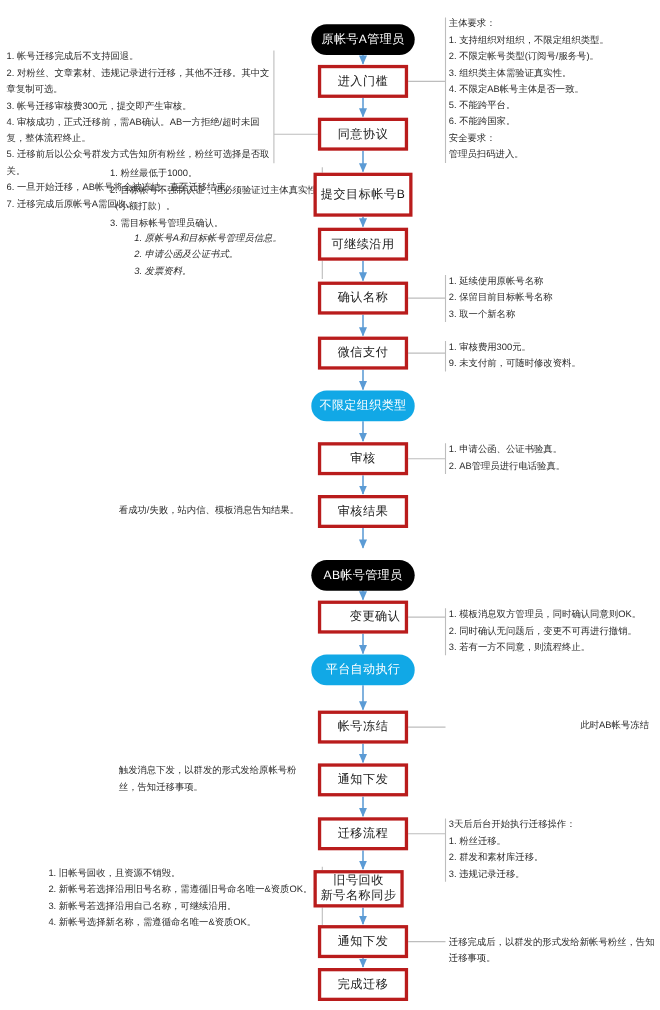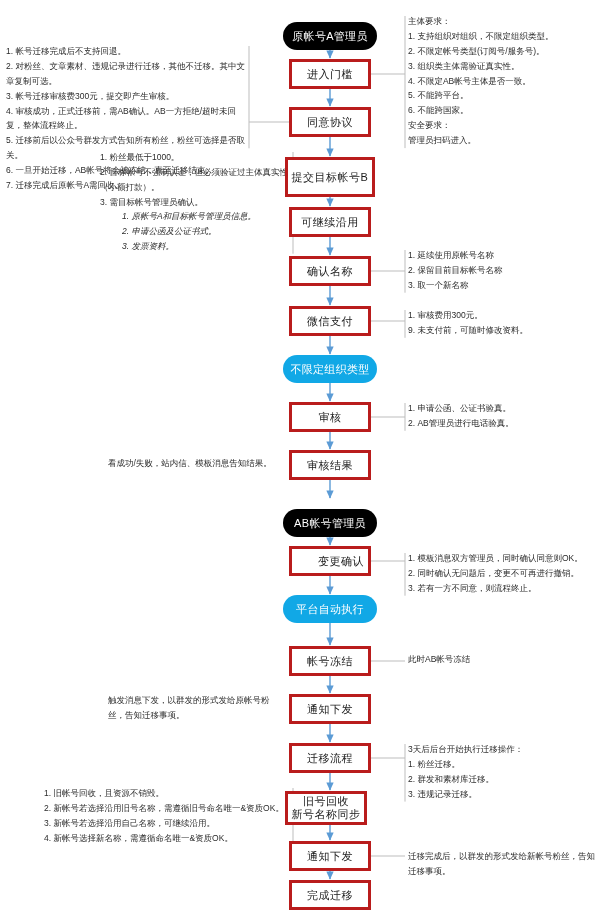--- a/index.html
+++ b/index.html
@@ -212,21 +212,21 @@
 2. 保留目前目标帐号名称
 3. 取一个新名称</div>
       <div class="anno right" style="left: 408px; top: 308px; width: 182px;">1. 审核费用300元。
 9. 未支付前，可随时修改资料。</div>
       <div class="anno right" style="left: 408px; top: 401px; width: 182px;">1. 申请公函、公证书验真。
 2. AB管理员进行电话验真。</div>
       <div class="anno left" style="left: 108px; top: 456px; width: 182px;">看成功/失败，站内信、模板消息告知结果。</div>
       <div class="anno right" style="left: 408px; top: 551px; width: 190px;">1. 模板消息双方管理员，同时确认同意则OK。
 2. 同时确认无问题后，变更不可再进行撤销。
 3. 若有一方不同意，则流程终止。</div>
-      <div class="anno right" style="left: 408px; top: 652px; width: 182px;">此时AB帐号冻结</div>
+      <div class="anno right" style="left: 408px; top: 652px; width: 182px; text-align: right;">此时AB帐号冻结</div>
       <div class="anno left" style="left: 108px; top: 693px; width: 182px;">触发消息下发，以群发的形式发给原帐号粉
 丝，告知迁移事项。</div>
       <div class="anno right" style="left: 408px; top: 742px; width: 190px;">3天后后台开始执行迁移操作：
 1. 粉丝迁移。
 2. 群发和素材库迁移。
 3. 违规记录迁移。</div>
       <div class="anno left" style="left: 44px; top: 786px; width: 246px;">1. 旧帐号回收，且资源不销毁。
 2. 新帐号若选择沿用旧号名称，需遵循旧号命名唯一&amp;资质OK。
 3. 新帐号若选择沿用自己名称，可继续沿用。
 4. 新帐号选择新名称，需遵循命名唯一&amp;资质OK。</div>

